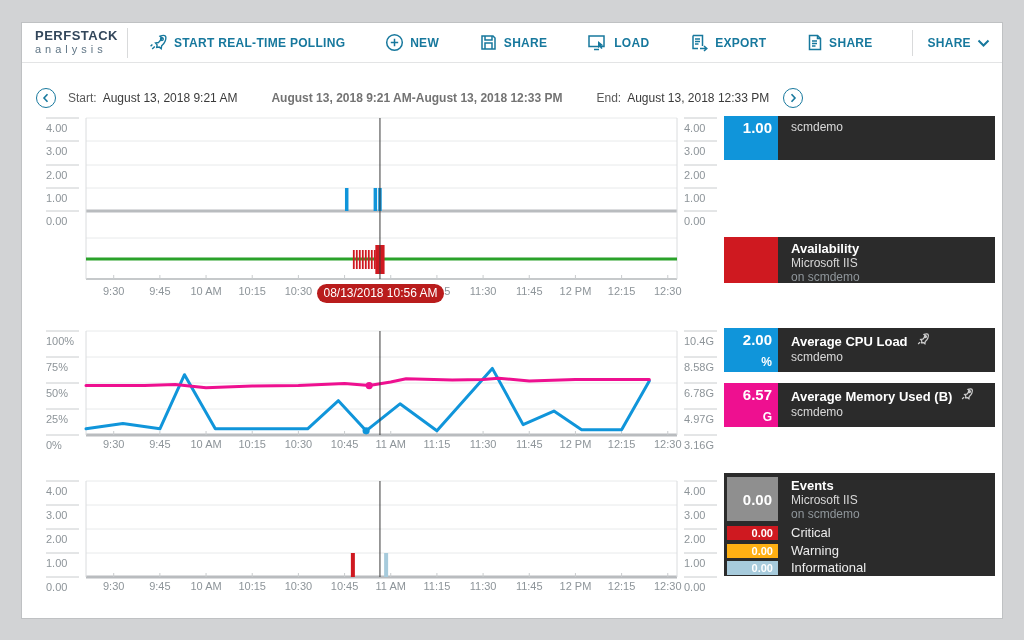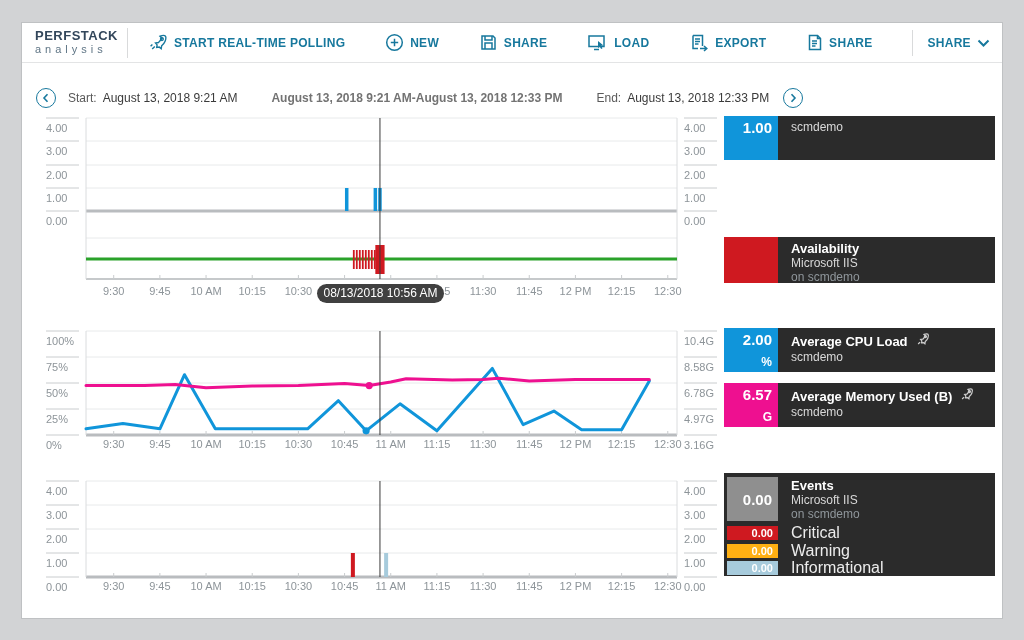--- a/index.html
+++ b/index.html
@@ -33,23 +33,23 @@
   .vbox{position:absolute;left:0;top:0;bottom:0;width:54px;box-sizing:border-box;display:flex;
         flex-direction:column;justify-content:space-between;align-items:flex-end;padding:3px 6px;}
   .vnum{font-size:15px;font-weight:bold;line-height:17px;}
   .vunit{font-size:12px;font-weight:bold;line-height:13px;}
   .ltxt{margin-left:67px;padding-top:4px;}
   .ltitle{font-size:13px;font-weight:bold;line-height:15px;display:flex;align-items:center;gap:7px;color:#fff;}
   .lsub{font-size:12px;line-height:14px;color:#d9d9d9;}
   .lsub.dim{color:#8f969b;}
   .ebox{position:absolute;left:3px;width:51px;height:14px;color:#fff;font-size:11px;font-weight:bold;
         text-align:right;padding-right:5px;box-sizing:border-box;line-height:14px;}
-  .elabel{position:absolute;left:67px;font-size:16px;line-height:14px;color:#ececec;}
+  .elabel{position:absolute;left:67px;font-size:13px;line-height:14px;color:#ececec;}
   
-  .tooltip{position:absolute;left:295px;top:261px;width:127px;height:19px;background:#404040;color:#fff;
+  .tooltip{position:absolute;left:295px;top:261px;width:127px;height:19px;background:#b91c1c;color:#fff;
            border-radius:10px;font-size:12px;line-height:19px;text-align:center;white-space:nowrap;z-index:5;}
   svg.chart{position:absolute;left:0;}
 </style>
 </head>
 <body>
 <div class="screen">
 
 <div class="card">
 
   <div class="topbar">

